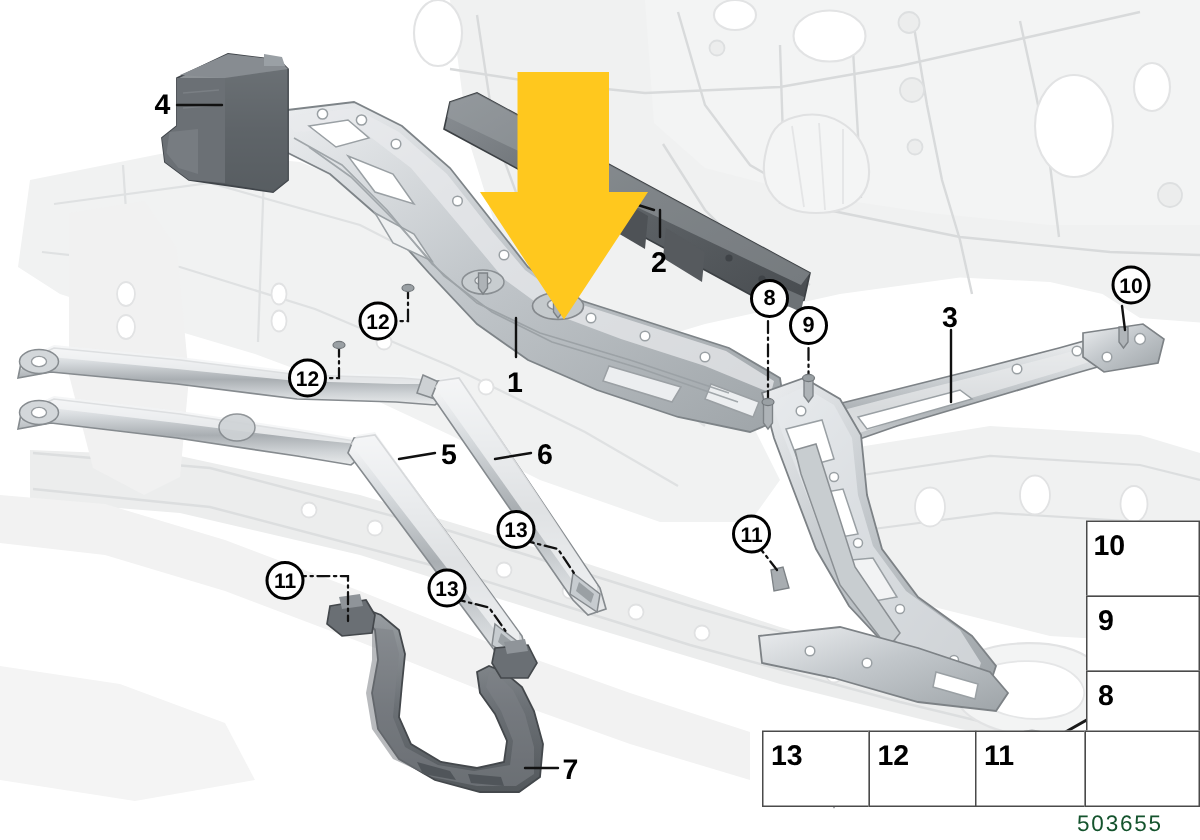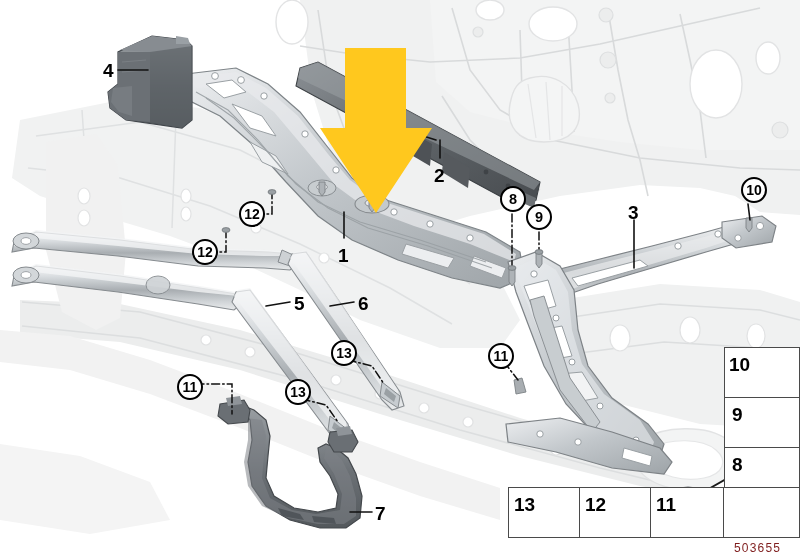--- a/index.html
+++ b/index.html
@@ -44,25 +44,24 @@
   }
   .legend-label{
     position:absolute;
     font-weight:bold;
     font-size:19px;
     color:#000;
     line-height:1;
   }
   .diagnum{
     position:absolute;
-    font-size:12px;
-    color:#7f1d1d;
+    font-size:15px;
+    color:#14532d;
     letter-spacing:1.2px;
     font-family:"Liberation Sans", sans-serif;
-    margin-left:16px;
   }
 </style>
 </head>
 <body>
 
 <div id="stage">
 
   <svg id="art" viewBox="0 0 800 560">
     <defs>
       <linearGradient id="gMetal" x1="0" y1="0" x2="0" y2="1">

